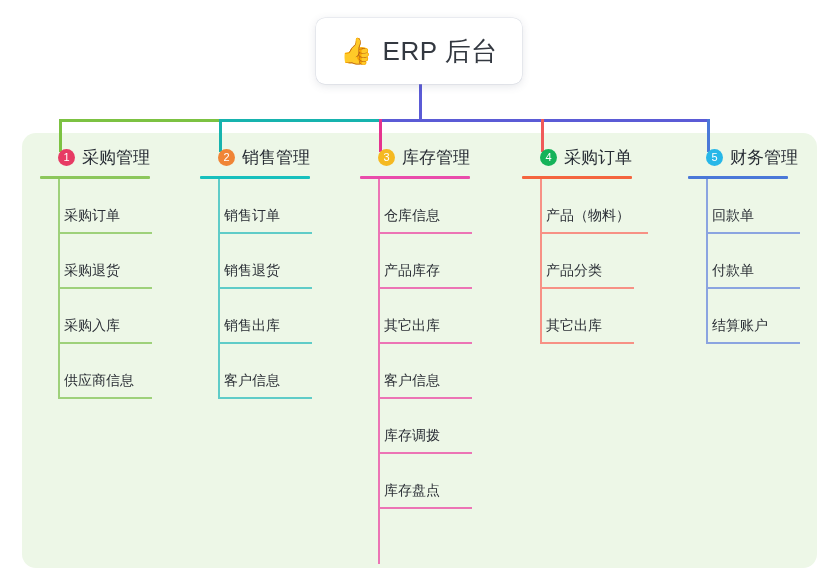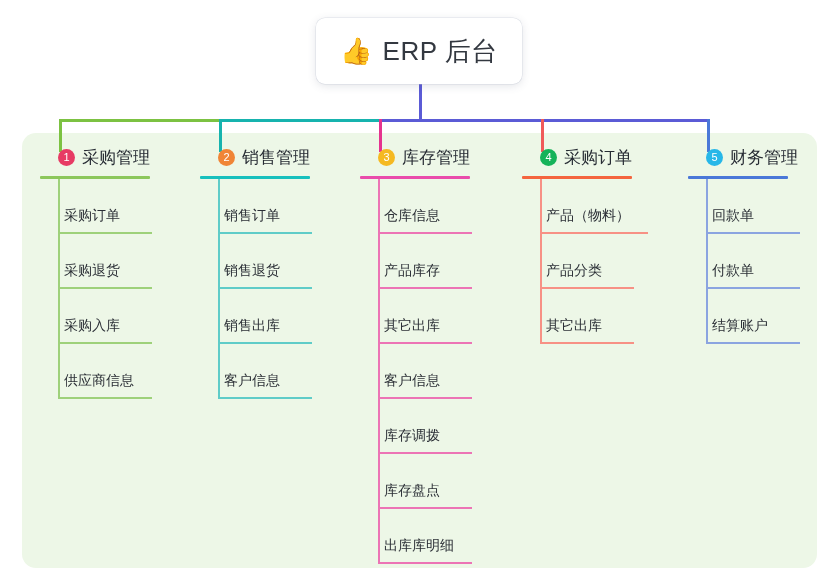--- a/index.html
+++ b/index.html
@@ -254,24 +254,20 @@
             <div class="leaf-line" style="background: rgb(236, 116, 181);"></div>
           </div>
           <div class="leaf">
             <span class="leaf-label">库存调拨</span>
             <div class="leaf-line" style="background: rgb(236, 116, 181);"></div>
           </div>
           <div class="leaf">
             <span class="leaf-label">库存盘点</span>
             <div class="leaf-line" style="background: rgb(236, 116, 181);"></div>
           </div>
-          <div class="leaf">
-            <span class="leaf-label">出库库明细</span>
-            <div class="leaf-line" style="background: rgb(236, 116, 181);"></div>
-          </div>
         </div>
       </div>
       <div class="column" style="left: 522px; width: 150px;">
         <div class="col-head">
           <span class="badge" style="background: rgb(22, 179, 90);">4</span>
           <span class="col-title">采购订单</span>
         </div>
         <div class="col-underline" style="background: rgb(244, 101, 63); width: 110px; margin-left: 0px;"></div>
         <div class="leaves">
           <div class="trunk" style="background: rgb(247, 145, 133); height: 165px;"></div>

